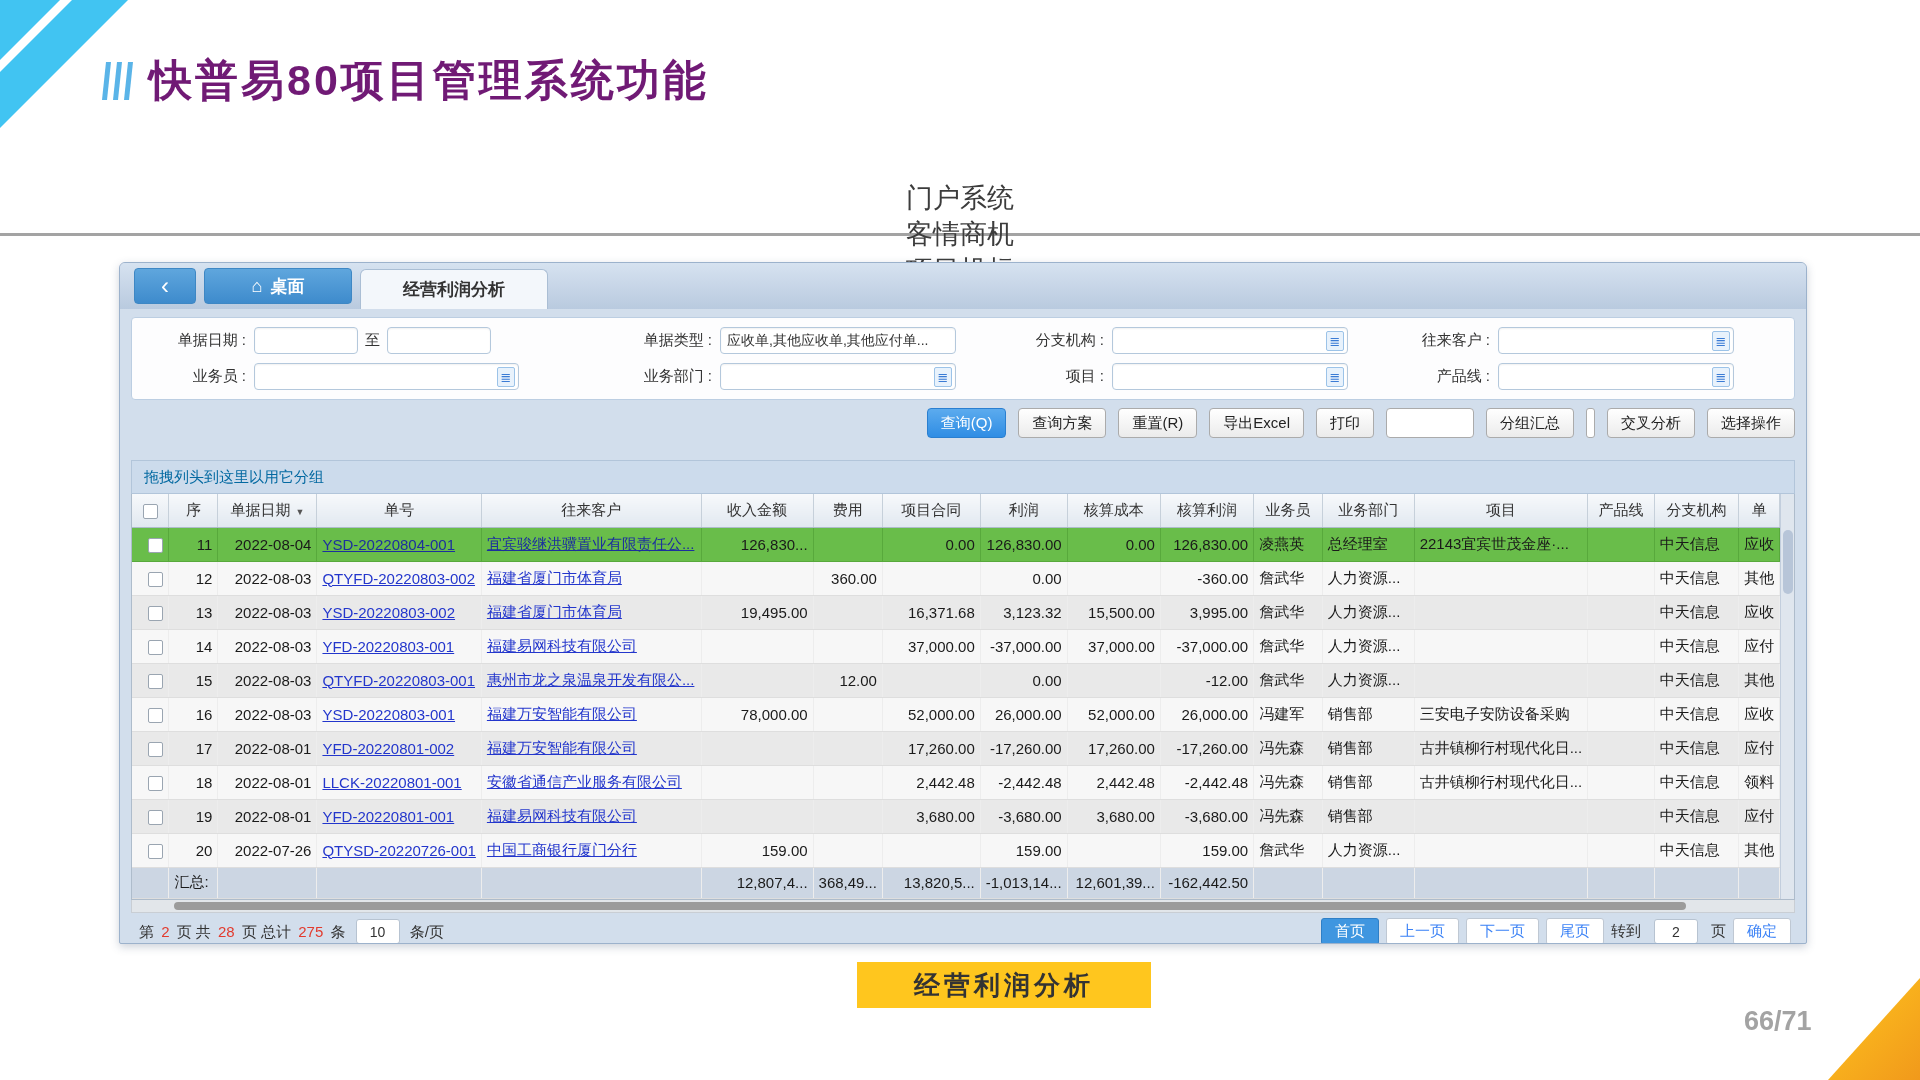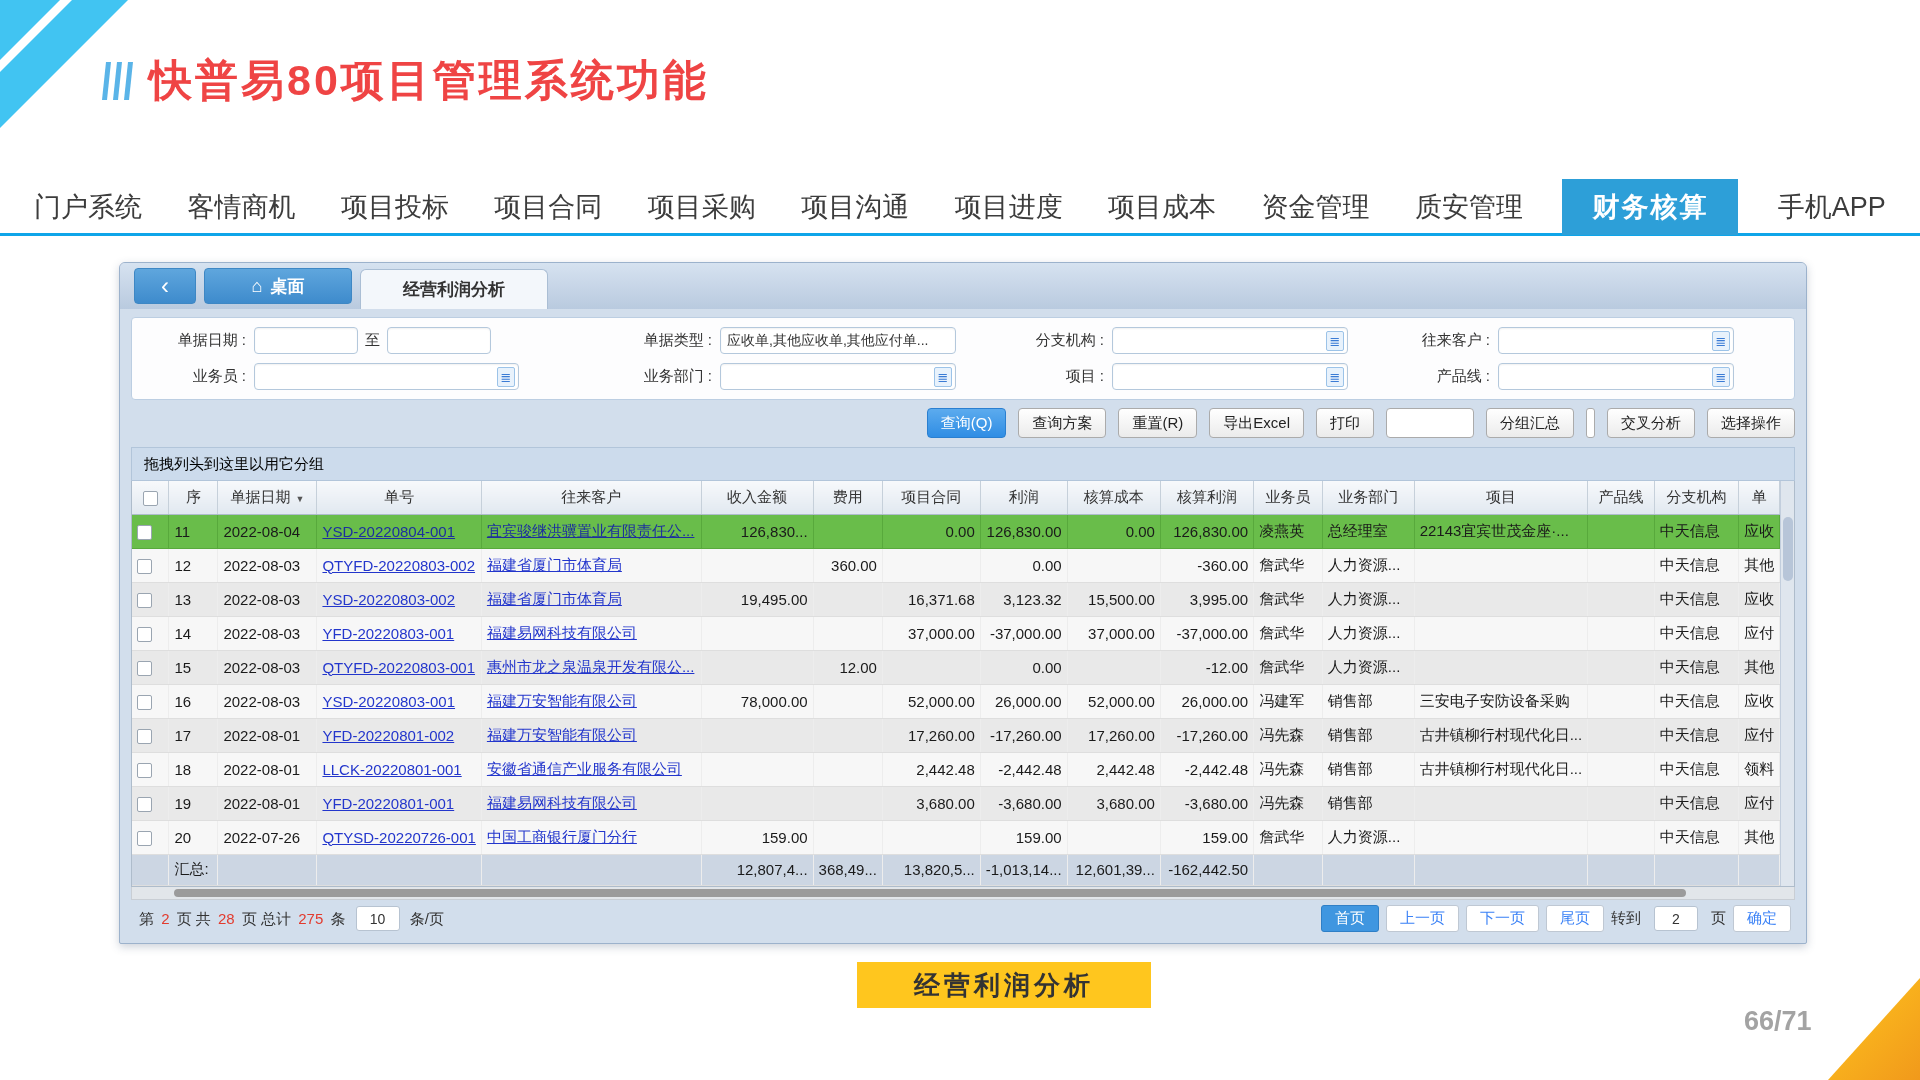--- a/index.html
+++ b/index.html
@@ -14,31 +14,31 @@
   .rb2 { position:absolute; left:0; top:0; width:130px; height:130px;
          background:#41c4f2; clip-path:polygon(72px 0,128px 0,0 128px,0 72px); }
   .corner-br { position:absolute; right:0; bottom:0; width:92px; height:102px;
          background:linear-gradient(135deg,#ffc61e,#f1991b);
          clip-path:polygon(100% 0,100% 100%,0 100%); }
 
   
   .title-row { position:absolute; left:104px; top:52px; display:flex; align-items:center; }
   .tmarks { display:flex; gap:6px; margin-right:18px; }
   .tm { width:5px; height:38px; background:#5ab4e8; transform:skewX(-6deg); }
-  h1.ptitle { font-size:43px; font-weight:700; color:#ef4444; letter-spacing:3px; }
+  h1.ptitle { font-size:43px; font-weight:700; color:#701a75; letter-spacing:3px; }
 
   
   .logo { position:absolute; left:1700px; top:22px; width:190px; text-align:center; }
   .logo-text { font-size:21px; font-weight:700; color:#1f86d8; margin-top:2px; letter-spacing:1px; }
   .logo-text .reg { font-size:10px; vertical-align:super; }
 
   
   nav.mainnav { position:absolute; left:0; top:180px; width:1920px; height:56px;
     display:flex; align-items:center; justify-content:space-between; padding:0 28px;
-    border-bottom:3px solid #0ea5e9; background:#fff; }
+    border-bottom:3px solid #a3a3a3; background:#fff;flex-direction:column; }
   .nav-item { font-size:27px; color:#3c3c3c; cursor:pointer; height:56px;
     display:flex; align-items:center; padding:0 6px; white-space:nowrap; }
   .nav-item.active { background:#2d9fd8; color:#fff; font-weight:700; padding:0 30px; letter-spacing:2px; }
 
   
   .window { position:absolute; left:119px; top:262px; width:1688px; height:682px;
     background:#d2deec; border:1px solid #9cb2cc; border-radius:6px 6px 2px 2px;
     box-shadow:0 3px 8px rgba(60,80,110,.25); overflow:hidden; }
   .tabbar { height:46px; background:linear-gradient(#d6e2f0,#b9cadf);
     display:flex; align-items:flex-end; padding:0 8px; }
@@ -72,36 +72,36 @@
 
   
   .toolbar { margin-top:8px; display:flex; justify-content:flex-end; gap:12px; align-items:center; }
   .tbtn { height:30px; padding:0 13px; font-size:15px; color:#222;
     border:1px solid #ababab; border-radius:4px; background:linear-gradient(#fff,#ebebeb); cursor:pointer; white-space:nowrap; }
   .tbtn.primary { background:linear-gradient(#5cabee,#2f8de4); border-color:#2a7fd0; color:#fff; }
   .tbtn.blank { width:88px; background:#fff; }
   .tsep { width:9px; height:30px; border:1px solid #ababab; border-radius:3px; background:#fff; }
 
   
-  .groupbar { margin-top:9px; height:34px; line-height:32px; background:#ccdbec;
-    border:1px solid #b2c5da; font-size:15px; color:#000000; padding-left:12px; }
+  .groupbar { margin-top:22px; height:34px; line-height:32px; background:#ccdbec;
+    border:1px solid #b2c5da; font-size:15px; color:#0369a1; padding-left:12px; }
 
   
   .gridwrap { display:flex; border:1px solid #aebccb; border-top:none; background:#fff; }
   table.grid { border-collapse:collapse; table-layout:fixed; }
   table.grid th { height:33px; background:linear-gradient(#f7f9fb,#e1e8f0);
     font-size:15px; font-weight:400; color:#333; border-right:1px solid #c6d0da;
     border-bottom:1px solid #aebccb; text-align:center; white-space:nowrap; overflow:hidden; cursor:pointer; }
   table.grid td { height:34px; font-size:15px; color:#1a1a1a; padding:0 5px;
     border-right:1px solid rgba(0,0,0,.07); border-bottom:1px solid #dedede;
     white-space:nowrap; overflow:hidden; text-overflow:ellipsis; }
   tr.light td { background:#f7f7f7; }
   tr.dark td { background:#e9e9e9; }
   tr.hl td { background:#69bd4a; border-bottom-color:#58a93c; border-right-color:#58a93c; }
-  .al-left { text-align:left; } .al-right { text-align:right; } .al-center { text-align:left; }
+  .al-left { text-align:left; } .al-right { text-align:right; } .al-center { text-align:right; }
   a.cell-link { color:#2336cc; text-decoration:underline; cursor:pointer; }
   tr.hl a.cell-link { color:#1c2f9e; }
   .sortmark { font-size:9px; color:#555; margin-left:5px; }
   .cb { display:inline-block; width:15px; height:15px; background:#fff;
     border:1px solid #9aa5b1; border-radius:2px; vertical-align:middle; cursor:pointer; }
   tr.sum td { background:#ccd6e3; border-top:1px solid #9fb0c2; font-size:15px; height:31px; }
   .vscroll { width:14px; background:#dfe6ee; border-left:1px solid #c2cedd; position:relative; }
   .vthumb { position:absolute; top:36px; left:2px; width:10px; height:64px;
     background:#b7c5d8; border-radius:5px; }
 

